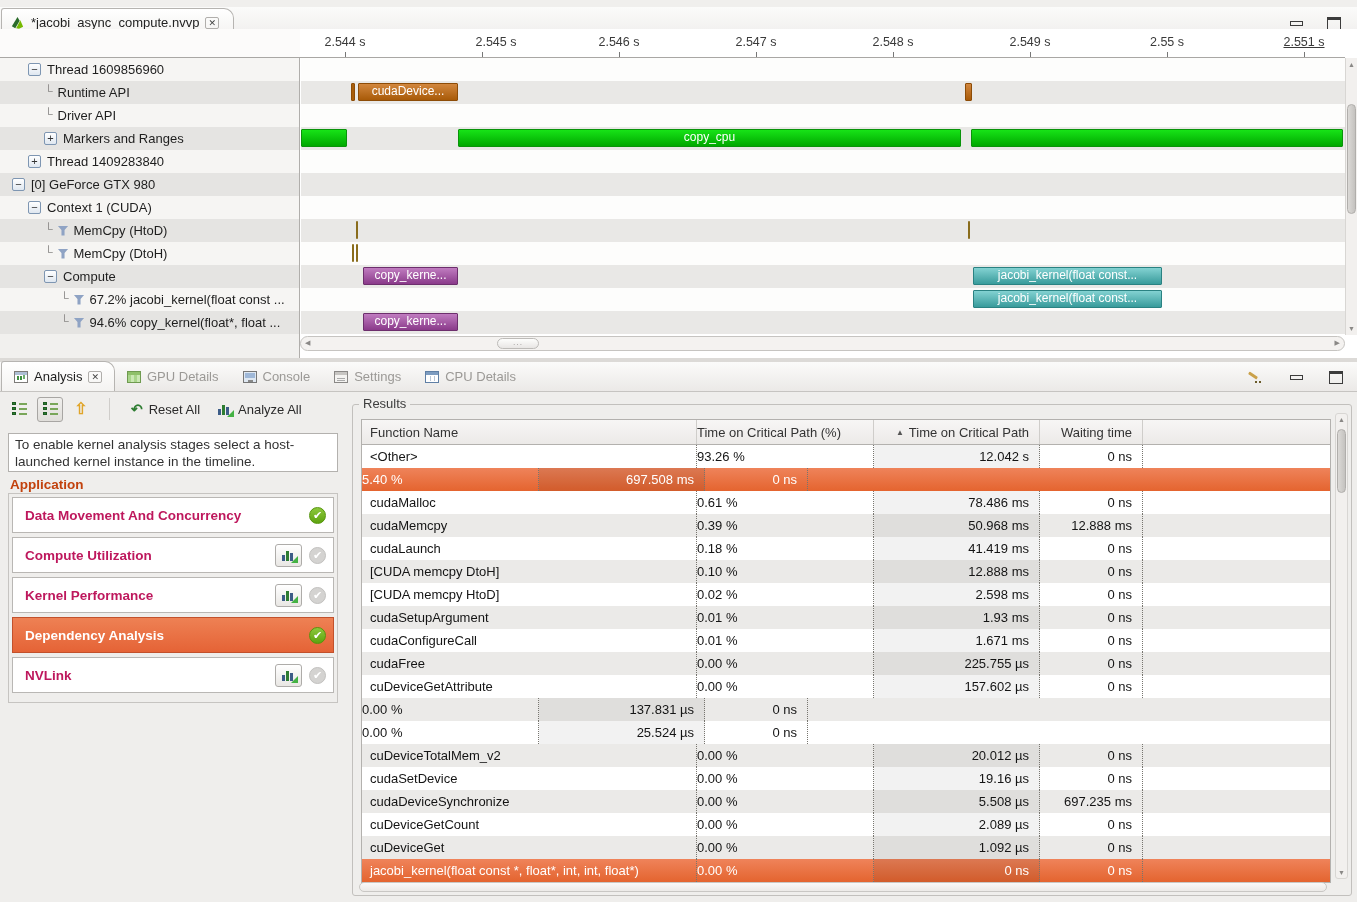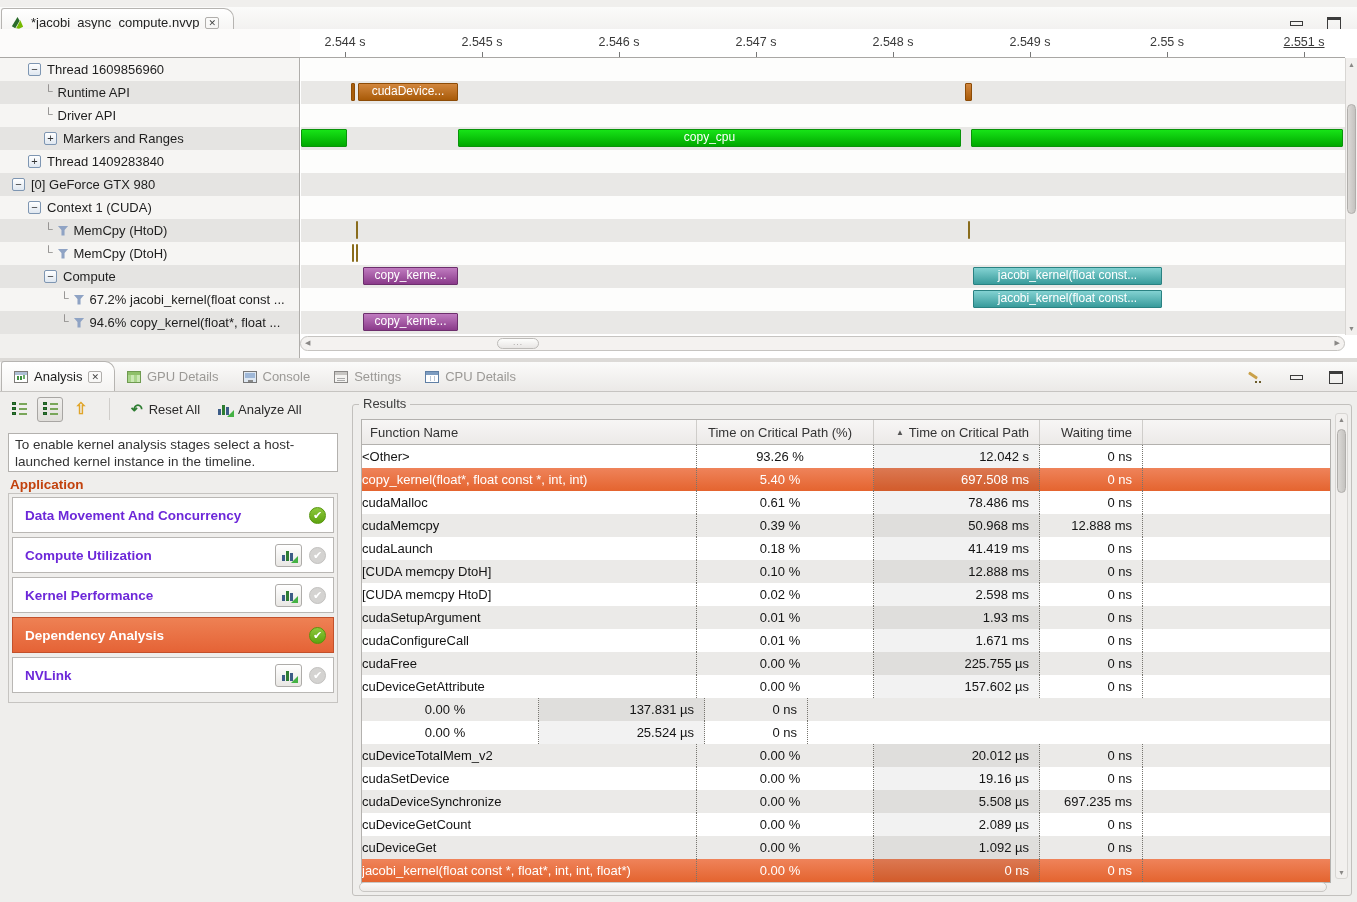--- a/index.html
+++ b/index.html
@@ -128,21 +128,21 @@
   .chart-ic::after{content:"";position:absolute;right:-2px;bottom:-1px;width:0;height:0;border-style:solid;
                    border-width:0 0 7px 7px;border-color:transparent transparent #44b244 transparent}
 
   .infobox{position:absolute;left:8px;top:41px;width:330px;height:39px;background:#fff;border:1px solid #b3b1ae;
            font-size:13.5px;color:#333;padding:2px 6px;box-sizing:border-box;line-height:17px}
   .app-title{position:absolute;left:10px;top:85px;font-size:13.5px;font-weight:bold;color:#c2410c}
   .stages{position:absolute;left:8px;top:101px;width:330px;height:210px;border:1px solid #c6c4c1;
           padding:3px;box-sizing:border-box}
   .stage{height:36px;display:flex;align-items:center;background:#fff;border:1px solid #b9b7b4;margin-bottom:4px;
          padding:0 7px 0 12px;box-sizing:border-box}
-  .stage .slabel{flex:1;font-size:13.5px;font-weight:bold;color:#6d28d9;overflow:hidden;white-space:nowrap}
+  .stage .slabel{flex:1;font-size:13.5px;font-weight:bold;color:#be185d;overflow:hidden;white-space:nowrap}
   .stage.selected{background:linear-gradient(#ee8154,#e56336);border-color:#c2512c}
   .stage.selected .slabel{color:#fff}
   .chartbtn{width:27px;height:23px;border:1px solid #aeaca9;border-radius:3px;
             background:linear-gradient(#fff,#e9e7e4);display:flex;align-items:center;justify-content:center;
             margin-right:7px;box-sizing:border-box}
   .check{width:17px;height:17px;border-radius:50%;display:flex;align-items:center;justify-content:center;
          color:#fff;font-size:11px;box-sizing:border-box;flex:none}
   .check.done{background:linear-gradient(#8cc83c,#5ea30f);border:1px solid #55950c}
   .check.idle{background:#d4d3d1;border:1px solid #c2c1bf}
 
@@ -153,22 +153,22 @@
   .rheader{display:flex;height:25px;background:linear-gradient(#f7f6f5,#eceae8);border-bottom:1px solid #b3b1ae;box-sizing:border-box}
   .hcell{display:flex;align-items:center;justify-content:center;font-size:13px;color:#333;
          border-right:1px solid #cfcdca;box-sizing:border-box;gap:5px;overflow:hidden;white-space:nowrap}
   .hcell.c0{justify-content:flex-start;padding-left:8px}
   .sortmark{font-size:8px;color:#555}
   .rrow{display:flex;height:23px;background:#fff;font-size:13px;color:#141414}
   .rrow.shade{background:#ebeae8}
   .rrow.highlight{background:linear-gradient(#ef835a,#e4642f);color:#fff}
   .cell{display:flex;align-items:center;box-sizing:border-box;border-right:1px dotted #77756f;
         overflow:hidden;white-space:nowrap}
-  .c0{width:335px;}
-  .c1{width:177px;justify-content:center;padding-right:10px}
+  .c0{width:335px;padding-left:8px}
+  .c1{width:177px;justify-content:flex-start;padding-right:10px}
   .c2{width:166px;justify-content:flex-end;padding-right:10px}
   .c3{width:103px;justify-content:flex-end;padding-right:10px}
   .cfill{flex:1;border-right:none}
   .rrow .c2{background:rgba(0,0,0,0.05)}
   .rrow.highlight .c2{background:rgba(0,0,0,0.08)}
   .res-vscroll{position:absolute;right:3px;top:8px;width:13px;bottom:16px;background:#f2f0ee;
                border:1px solid #d8d6d3;border-radius:3px;box-sizing:border-box}
   .res-vscroll .thumb{position:absolute;left:1px;right:1px;top:15px;height:62px;
                       background:linear-gradient(90deg,#dcdad7,#c4c2bf);border:1px solid #b0aeab;border-radius:5px}
   .res-hscroll{position:absolute;left:6px;right:24px;bottom:3px;height:10px;border:1px solid #c9c7c4;
@@ -190,21 +190,21 @@
     <span class="min-glyph"></span>
     <span class="max-glyph"></span>
   </div>
 </div>
 
 <div class="timeline">
   <div class="ruler-left"></div>
   <div class="ruler" id="ruler">
       <div class="rlabel" style="left: 45px;">2.544 s</div>
       <div class="rtick" style="left: 45px;"></div>
-      <div class="rlabel" style="left: 182px;">2.545 s</div>
+      <div class="rlabel" style="left: 196px;">2.545 s</div>
       <div class="rtick" style="left: 182px;"></div>
       <div class="rlabel" style="left: 319px;">2.546 s</div>
       <div class="rtick" style="left: 319px;"></div>
       <div class="rlabel" style="left: 456px;">2.547 s</div>
       <div class="rtick" style="left: 456px;"></div>
       <div class="rlabel" style="left: 593px;">2.548 s</div>
       <div class="rtick" style="left: 593px;"></div>
       <div class="rlabel" style="left: 730px;">2.549 s</div>
       <div class="rtick" style="left: 730px;"></div>
       <div class="rlabel" style="left: 867px;">2.55 s</div>
@@ -466,21 +466,20 @@
             <div class="hcell cfill"></div>
           </div>
           <div class="rrow">
             <div class="cell c0">&lt;Other&gt;</div>
             <div class="cell c1">93.26 %</div>
             <div class="cell c2">12.042 s</div>
             <div class="cell c3">0 ns</div>
             <div class="cell cfill"></div>
           </div>
           <div class="rrow highlight">
-            <div class="cell c0">copy_kernel(float*, float const *, int, int)</div>
             <div class="cell c1">5.40 %</div>
             <div class="cell c2">697.508 ms</div>
             <div class="cell c3">0 ns</div>
             <div class="cell cfill"></div>
           </div>
           <div class="rrow">
             <div class="cell c0">cudaMalloc</div>
             <div class="cell c1">0.61 %</div>
             <div class="cell c2">78.486 ms</div>
             <div class="cell c3">0 ns</div>

